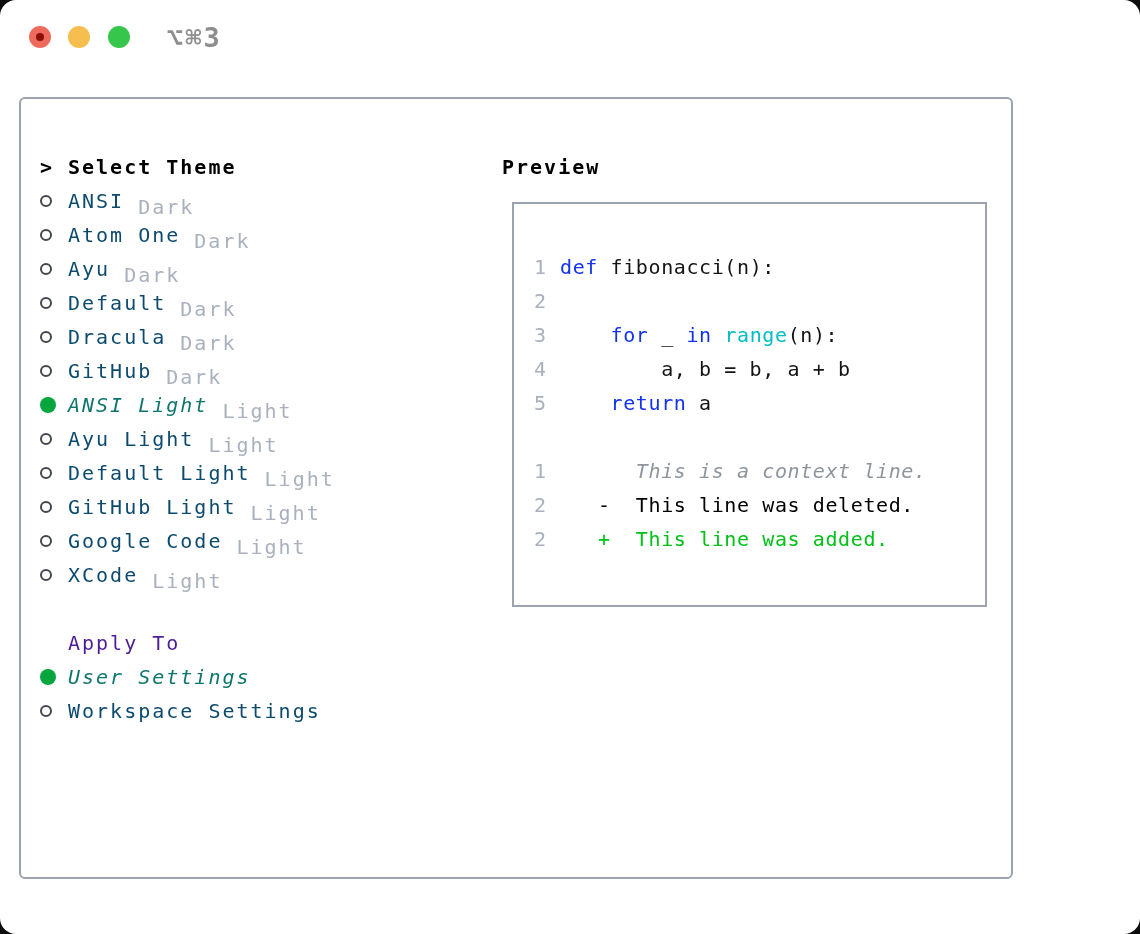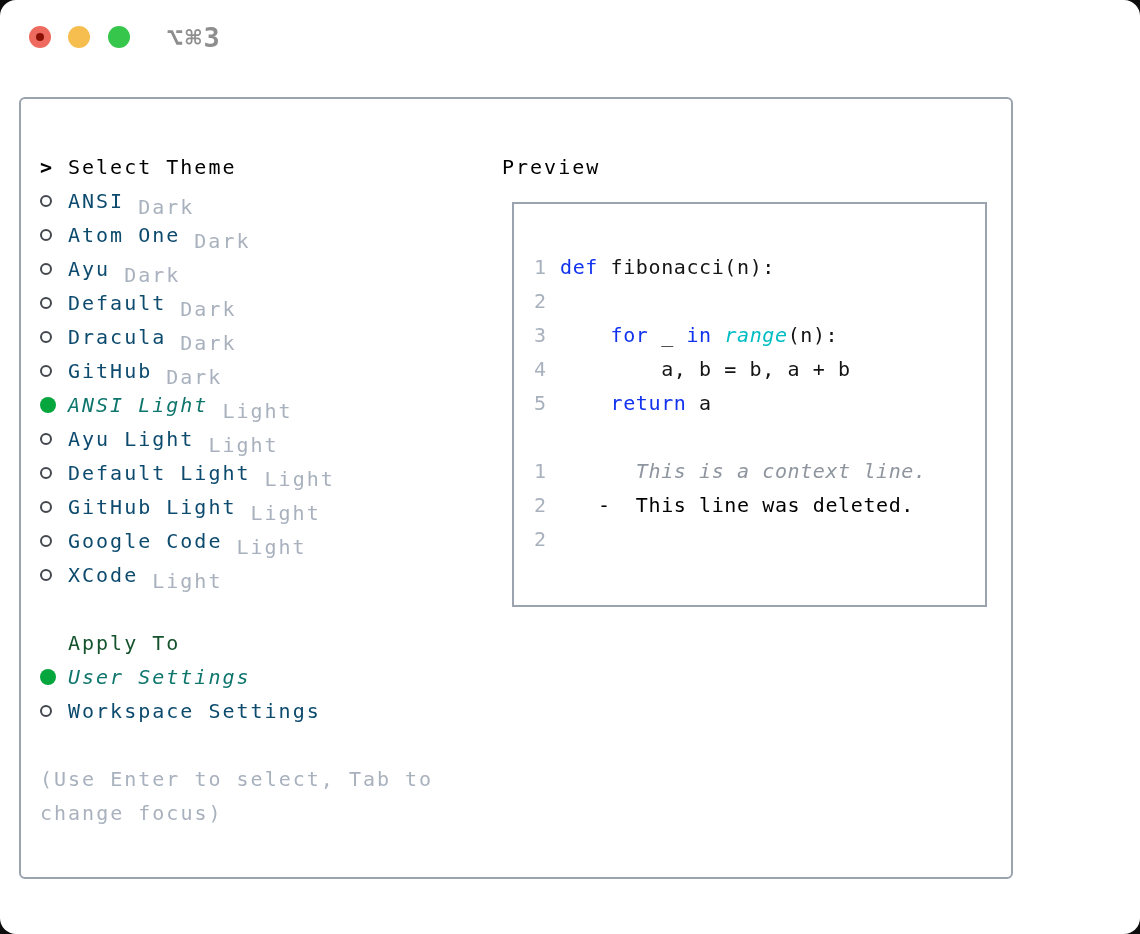--- a/index.html
+++ b/index.html
@@ -30,41 +30,41 @@
   .list-text { font-size:20px; letter-spacing:2px; }
 
   .row { display:flex; align-items:center; height:34px; }
   .slot { width:28px; flex:0 0 28px; display:flex; align-items:center; }
   .radio { width:12px; height:12px; border:2px solid #43484f; border-radius:50%; }
   .row.sel .radio { background:#06a63e; border-color:#06a63e; width:16px; height:16px; border:none; }
   .cursor { font-weight:700; color:#000; font-size:20px; }
   .nm  { color:#0c4a6e; white-space:pre; }
   .row.sel .nm { color:#0f766e;font-style:italic; }
   .tag { color:#a8b1bd; margin-left:14px; white-space:pre;margin-top:11px; }
-  .heading { color:#000; font-weight:400; white-space:pre; }
-  .heading-reg { color:#14532d; white-space:pre; }
+  .heading { color:#000; font-weight:700; white-space:pre; }
+  .heading-reg { color:#4c1d95; white-space:pre; }
 
   .theme-list { position:absolute; left:19px; top:51px; }
   .apply-to   { position:absolute; left:19px; top:527px; }
   .hint { position:absolute; left:19px; top:663px; width:450px;
           font-size:20px; letter-spacing:2px; line-height:34px; color:#a8b1bd; }
 
   
   .preview-heading { position:absolute; left:481px; top:51px; height:34px;
                      display:flex; align-items:center; }
   .preview-box {
     position:absolute; left:491px; top:103px; width:475px; height:405px;
     border:2px solid #9aa3ae; background:#fff; padding:46px 0 0 20px;
   }
   .cl { height:34px; display:flex; align-items:center;
         font-size:20px; letter-spacing:0.6px; white-space:pre; }
   .ln { display:inline-block; width:26px; color:#a8b1bd; flex:0 0 26px; }
   .code { color:#141414; white-space:pre;text-align:right; }
   .kw { color:#1133ee; }
-  .fn { color:#00bdc4;font-style:italic; }
+  .fn { color:#00bdc4; }
   .num { color:#00a400; }
   .spacer { height:34px; }
   .context { color:#8e959e;font-style:italic; }
   .deleted { color:#000000; }
   .added   { color:#00c117; }
 </style>
 </head>
 <body>
 
 <div class="window">
@@ -186,21 +186,20 @@
         <span class="nm">User Settings</span>
       </div>
       <div class="row">
         <span class="slot">
             <span class="radio"></span>
           </span>
         <span class="nm">Workspace Settings</span>
       </div>
     </div>
 
-    <div class="hint">(Use Enter to select, Tab to change focus)</div>
 
     <div class="preview-heading">
       <span class="heading">Preview</span>
     </div>
 
     <div class="preview-box">
 
       <div class="cl">
         <span class="ln">1</span>
         <span class="code"><span class="kw">def</span><span> fibonacci(n):</span></span>
@@ -226,17 +225,18 @@
       <div class="cl">
         <span class="ln">1</span>
         <span class="context">      This is a context line.</span>
       </div>
       <div class="cl">
         <span class="ln">2</span>
         <span class="deleted">   -  This line was deleted.</span>
       </div>
       <div class="cl">
         <span class="ln">2</span>
+        <span class="added">   +  This line was added.</span>
       </div>
 
     </div>
   </div>
 </div>
 
 </body></html>

